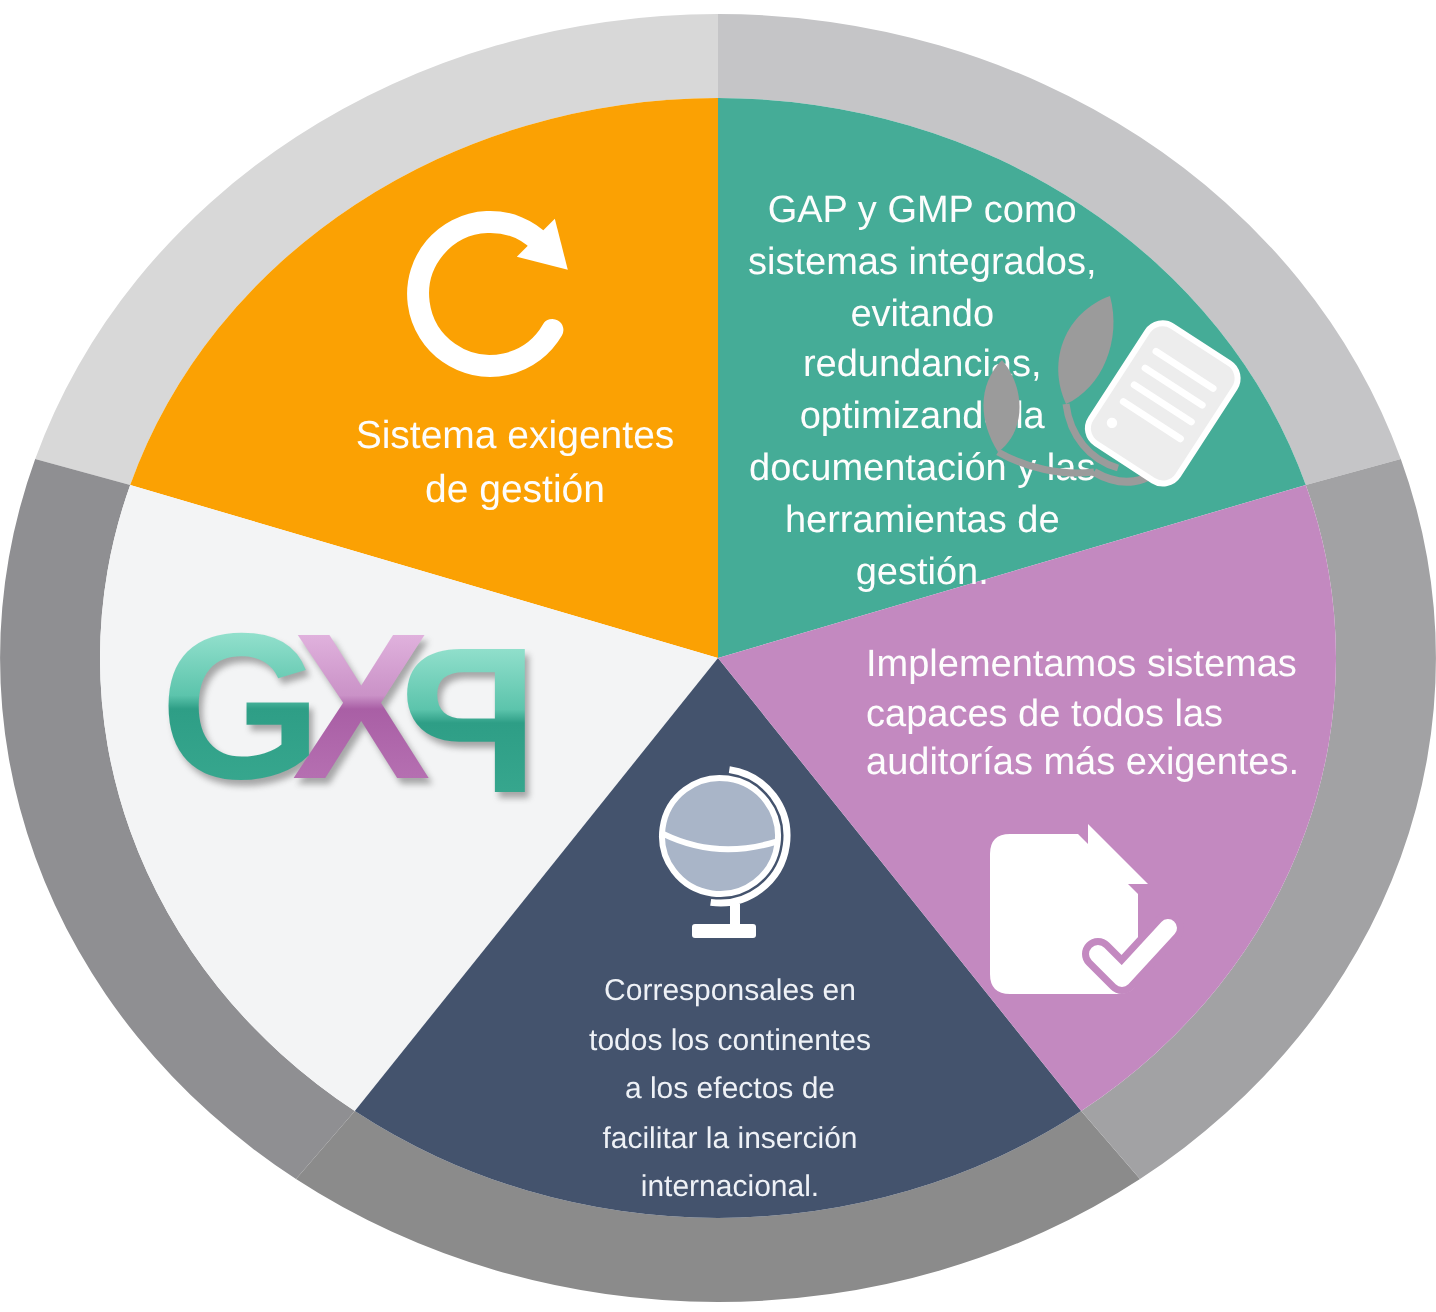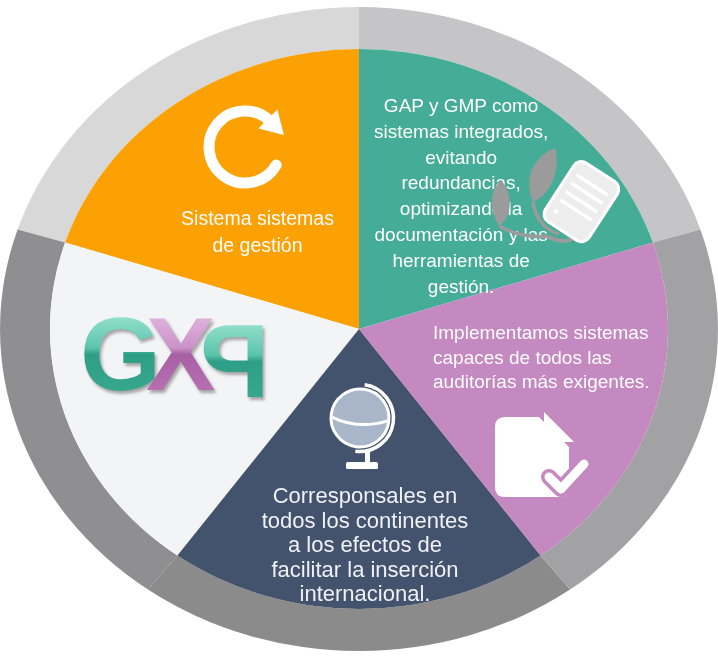--- a/index.html
+++ b/index.html
@@ -8,21 +8,21 @@
     font-family:"Liberation Sans",sans-serif;
   }
   .wheel-svg{position:absolute;left:0;top:0;width:718px;height:656px;}
   .seg-text{
     position:absolute;color:#fdfdfd;white-space:pre-line;
     font-family:"Liberation Sans",sans-serif;
   }
   .txt-orange{left:140px;top:205px;width:235px;text-align:center;font-size:19.5px;line-height:27px;}
   .txt-teal{left:374px;top:93px;font-size:19px;line-height:25.8px;text-align:center;}
   .txt-purple{left:433px;top:321px;font-size:19px;line-height:24.6px;text-align:left;}
-  .txt-slate{left:240px;top:484px;width:250px;text-align:center;font-size:22px;line-height:24.5px;color:#eef1f6;}
+  .txt-slate{left:240px;top:484px;width:250px;text-align:center;font-size:15px;line-height:24.5px;color:#eef1f6;}
   .icon-svg{position:absolute;overflow:visible;}
   .logo{
     position:absolute;left:80px;top:312px;display:flex;align-items:flex-start;
     filter:drop-shadow(2px 3px 1.5px rgba(70,70,70,.45));
   }
   .logo span{
     display:inline-block;font-weight:bold;font-size:104px;line-height:0.82;
     -webkit-background-clip:text;background-clip:text;
     color:transparent;-webkit-text-fill-color:transparent;
     position:relative;
@@ -54,21 +54,21 @@
     <path d="M359 329 L359 49 A309 280 0 0 0 65.1 242.5 Z" fill="#FBA103"></path>
     <path d="M359 329 L65.1 242.5 A309 280 0 0 0 177.4 555.5 Z" fill="#F3F4F5"></path>
     <path d="M359 329 L177.4 555.5 A309 280 0 0 0 540.6 555.5 Z" fill="#44536D"></path>
     <path d="M359 329 L540.6 555.5 A309 280 0 0 0 652.9 242.5 Z" fill="#C389C0"></path>
   </svg>
 
   <svg class="icon-svg" style="left:195px;top:97px;width:100px;height:100px" viewBox="0 0 100 100">
     <path d="M81.2 68 A36 36 0 1 1 75.5 24.5" fill="none" stroke="#ffffff" stroke-width="11" stroke-linecap="round"></path>
     <polygon points="88.9,37.9 63.4,31.4 82.4,12.4" fill="#ffffff"></polygon>
   </svg>
-  <div class="seg-text txt-orange">Sistema sistemas
+  <div class="seg-text txt-orange">Sistema exigentes
 de gestión</div>
 
   <div class="seg-text txt-teal">GAP y GMP como
 sistemas integrados,
 evitando
 redundancias,
 optimizando la
 documentación y las
 herramientas de
 gestión.</div>

